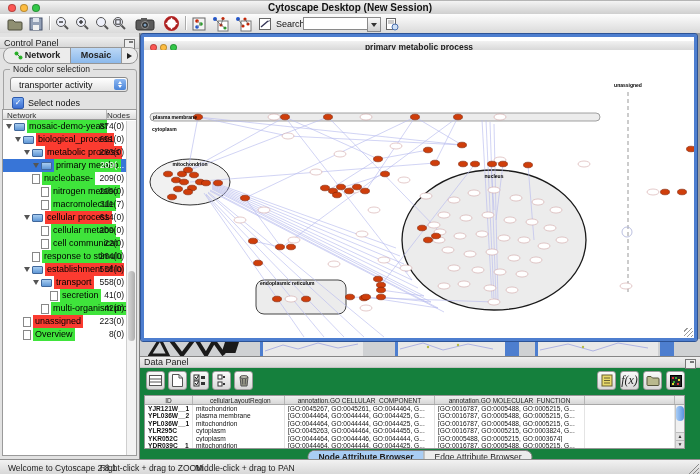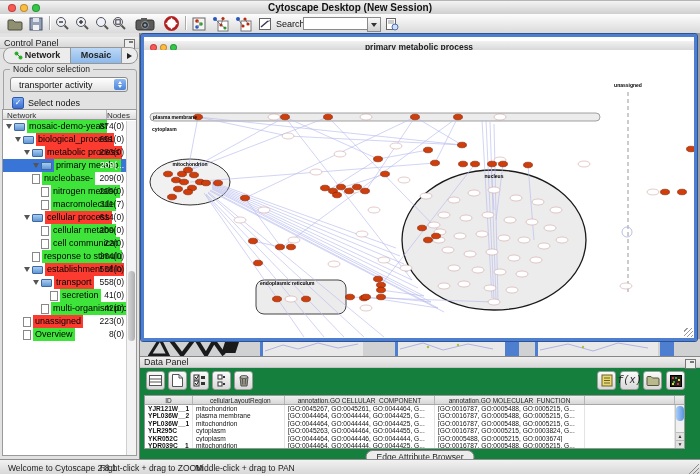--- a/index.html
+++ b/index.html
@@ -645,21 +645,21 @@
       </div>
       <div class="dbtn" style="left:457px;top:14px">
         <svg width="12" height="13">
             <rect x="1" y="1" width="10" height="11" fill="#e8d96a" stroke="#6a6130"></rect>
             <line x1="3" y1="4" x2="9" y2="4" stroke="#6a6130"></line>
             <line x1="3" y1="6.5" x2="9" y2="6.5" stroke="#6a6130"></line>
             <line x1="3" y1="9" x2="9" y2="9" stroke="#6a6130"></line>
           </svg>
       </div>
       <div class="dbtn" style="left:480px;top:14px">
-        <span style="font-size:10px;font-style:italic;font-family:Liberation Mono, monospace;color:#222">f(x)</span>
+        <span style="font-size:12px;font-style:italic;font-family:Liberation Serif, serif;color:#222">f(x)</span>
       </div>
       <div class="dbtn" style="left:503px;top:14px">
         <svg width="14" height="11">
             <path d="M1 9.5 L1 2.5 Q1 1.5 2 1.5 L5 1.5 L6.5 3 L12 3 Q13 3 13 4 L13 9.5 Q13 10.5 12 10.5 L2 10.5 Q1 10.5 1 9.5Z" fill="#b9b98e" stroke="#55553a"></path>
           </svg>
       </div>
       <div class="dbtn" style="left:526px;top:14px">
         <svg width="12" height="12">
             <rect x="0.5" y="0.5" width="11" height="11" fill="#222" stroke="#000"></rect>
             <rect x="2" y="2" width="2" height="2" fill="#d33"></rect>
@@ -722,20 +722,21 @@
               <div class="c4" style="width: 90px;"></div>
             </div>
           </div>
         <div class="dscroll">
           <div class="dthumb"></div>
           <div class="darrow" style="bottom:8px">▲</div>
           <div class="darrow" style="bottom:0">▼</div>
         </div>
       </div>
       <div class="dp-tabs">
+        <div class="dp-tab active">Node Attribute Browser</div>
         <div class="dp-tab">Edge Attribute Browser</div>
       </div>
     </div>
   </div>
 
   <div class="statusbar">
     <span style="left:8px">Welcome to Cytoscape 2.8.1</span>
     <span style="left:100px">Right-click + drag to ZOOM</span>
     <span style="left:195px">Middle-click + drag to PAN</span>
     <svg class="abs" style="right:1px;top:4px" width="10" height="10">

